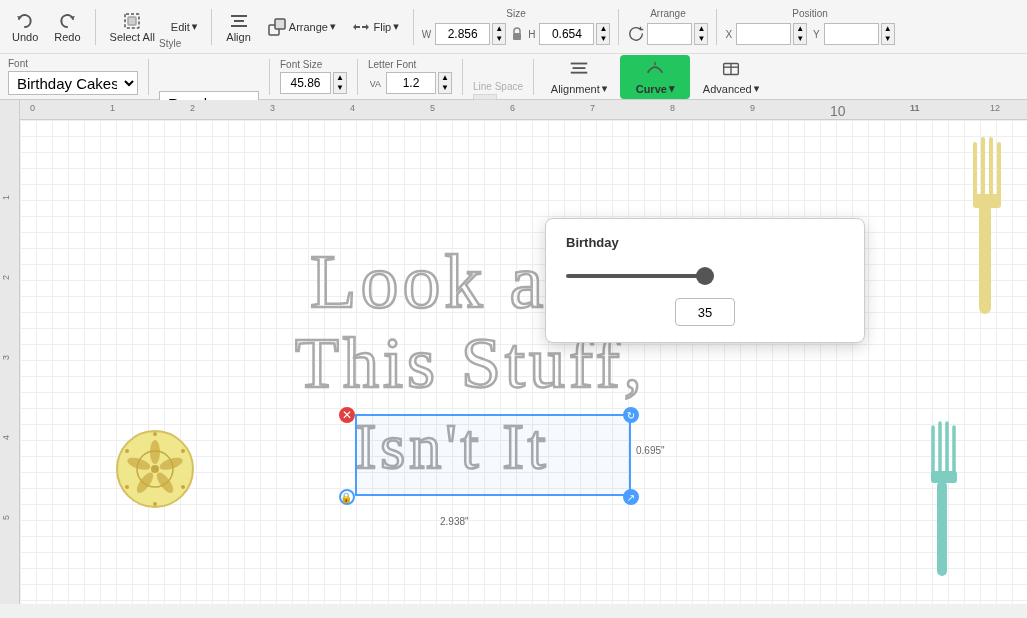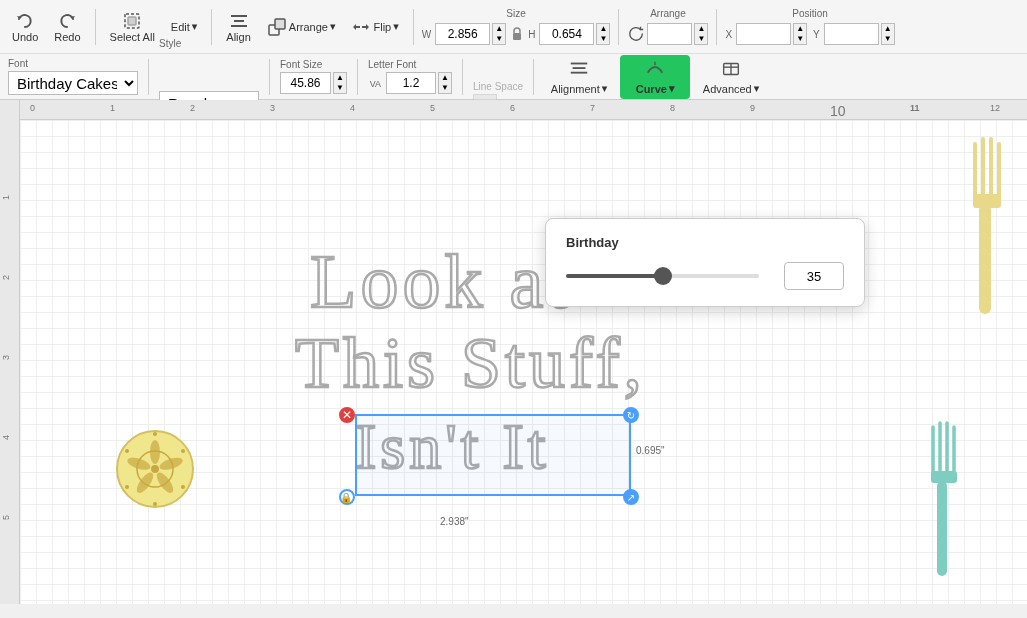--- a/index.html
+++ b/index.html
@@ -451,21 +451,21 @@
     <circle cx="45" cy="10" r="2" fill="#c8a840"></circle>
     <circle cx="73" cy="27" r="2" fill="#c8a840"></circle>
     <circle cx="73" cy="63" r="2" fill="#c8a840"></circle>
     <circle cx="45" cy="80" r="2" fill="#c8a840"></circle>
     <circle cx="17" cy="63" r="2" fill="#c8a840"></circle>
     <circle cx="17" cy="27" r="2" fill="#c8a840"></circle>
   </svg>
 
   <div class="popup" style="left:545px;top:118px;">
     <div class="popup-title">Birthday</div>
-    <div style="display:flex;align-items:center;gap:25px;">
+    <div style="display:flex;align-items:center;gap:12px;flex-direction:column;">
       <div class="slider-track" style="flex:1;position:relative;height:4px;background:#ddd;border-radius:2px;">
         <div style="position:absolute;left:0;top:0;height:4px;width:50%;background:#555;border-radius:2px;"></div>
         <div class="slider-thumb" style="position:absolute;top:-7px;left:calc(50% - 9px);width:18px;height:18px;background:#555;border-radius:50;cursor:pointer;border-radius:50%;"></div>
       </div>
       <input class="popup-input" value="35" style="">
     </div>
   </div>
 
 </div>
 

